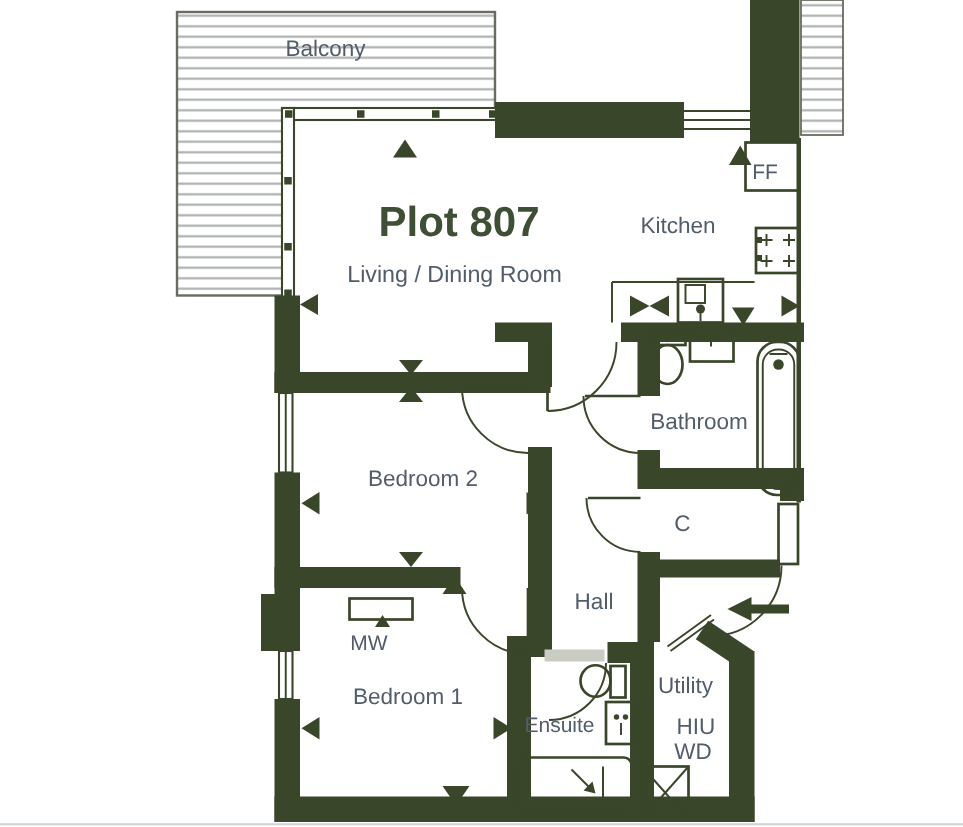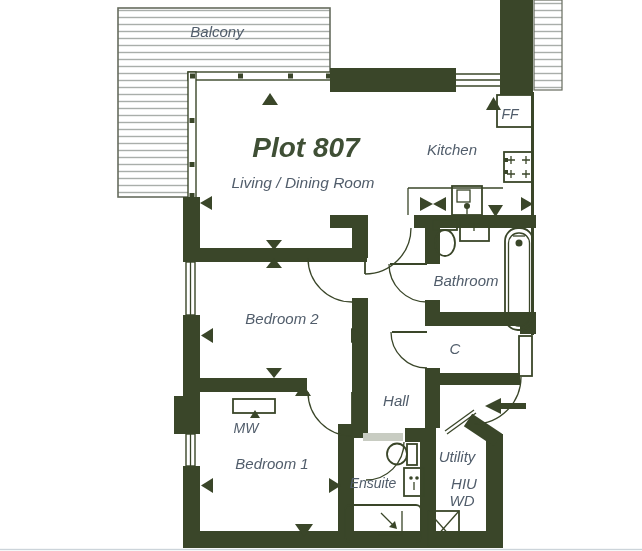--- a/index.html
+++ b/index.html
@@ -1,21 +1,21 @@
 <!DOCTYPE html>
 <html style="--wall-color: #3a4629; --text-color: #515d6b; --title-color: #3f4f35; --hatch-line-color: #a9aeaa; --hatch-border-color: #666c5e; --bg-color: #ffffff; --edge-color: #ccd4da;"><head>
 <meta charset="utf-8">
 <style>
   :root{
     --wall-color:#3a4629; --text-color:#515d6b; --title-color:#3f4f35;
     --hatch-line-color:#a9aeaa; --hatch-border-color:#666c5e; --bg-color:#ffffff;
     --edge-color:#ccd4da;
   }
   html,body{margin:0;padding:0;background:var(--bg-color);}
-  .stage{width:642px;height:551px;position:relative;background:var(--bg-color);font-style:italic;}
+  .stage{width:642px;height:551px;position:relative;background:var(--bg-color);}
   svg{display:block;}
   .wall{fill:var(--wall-color);stroke:none;}
   .marker{fill:var(--wall-color);stroke:none;}
   .thin{fill:none;stroke:var(--wall-color);stroke-width:1.8;}
   .thin2{fill:none;stroke:var(--wall-color);stroke-width:1.3;}
   .dot{fill:var(--wall-color);}
   .whitefill{fill:#ffffff;}
   .glaz{fill:#ffffff;stroke:var(--wall-color);stroke-width:1.4;}
   .label{fill:var(--text-color);font-family:"Liberation Sans",sans-serif;font-size:15px;}
   .label-sm{fill:var(--text-color);font-family:"Liberation Sans",sans-serif;font-size:14px;}

